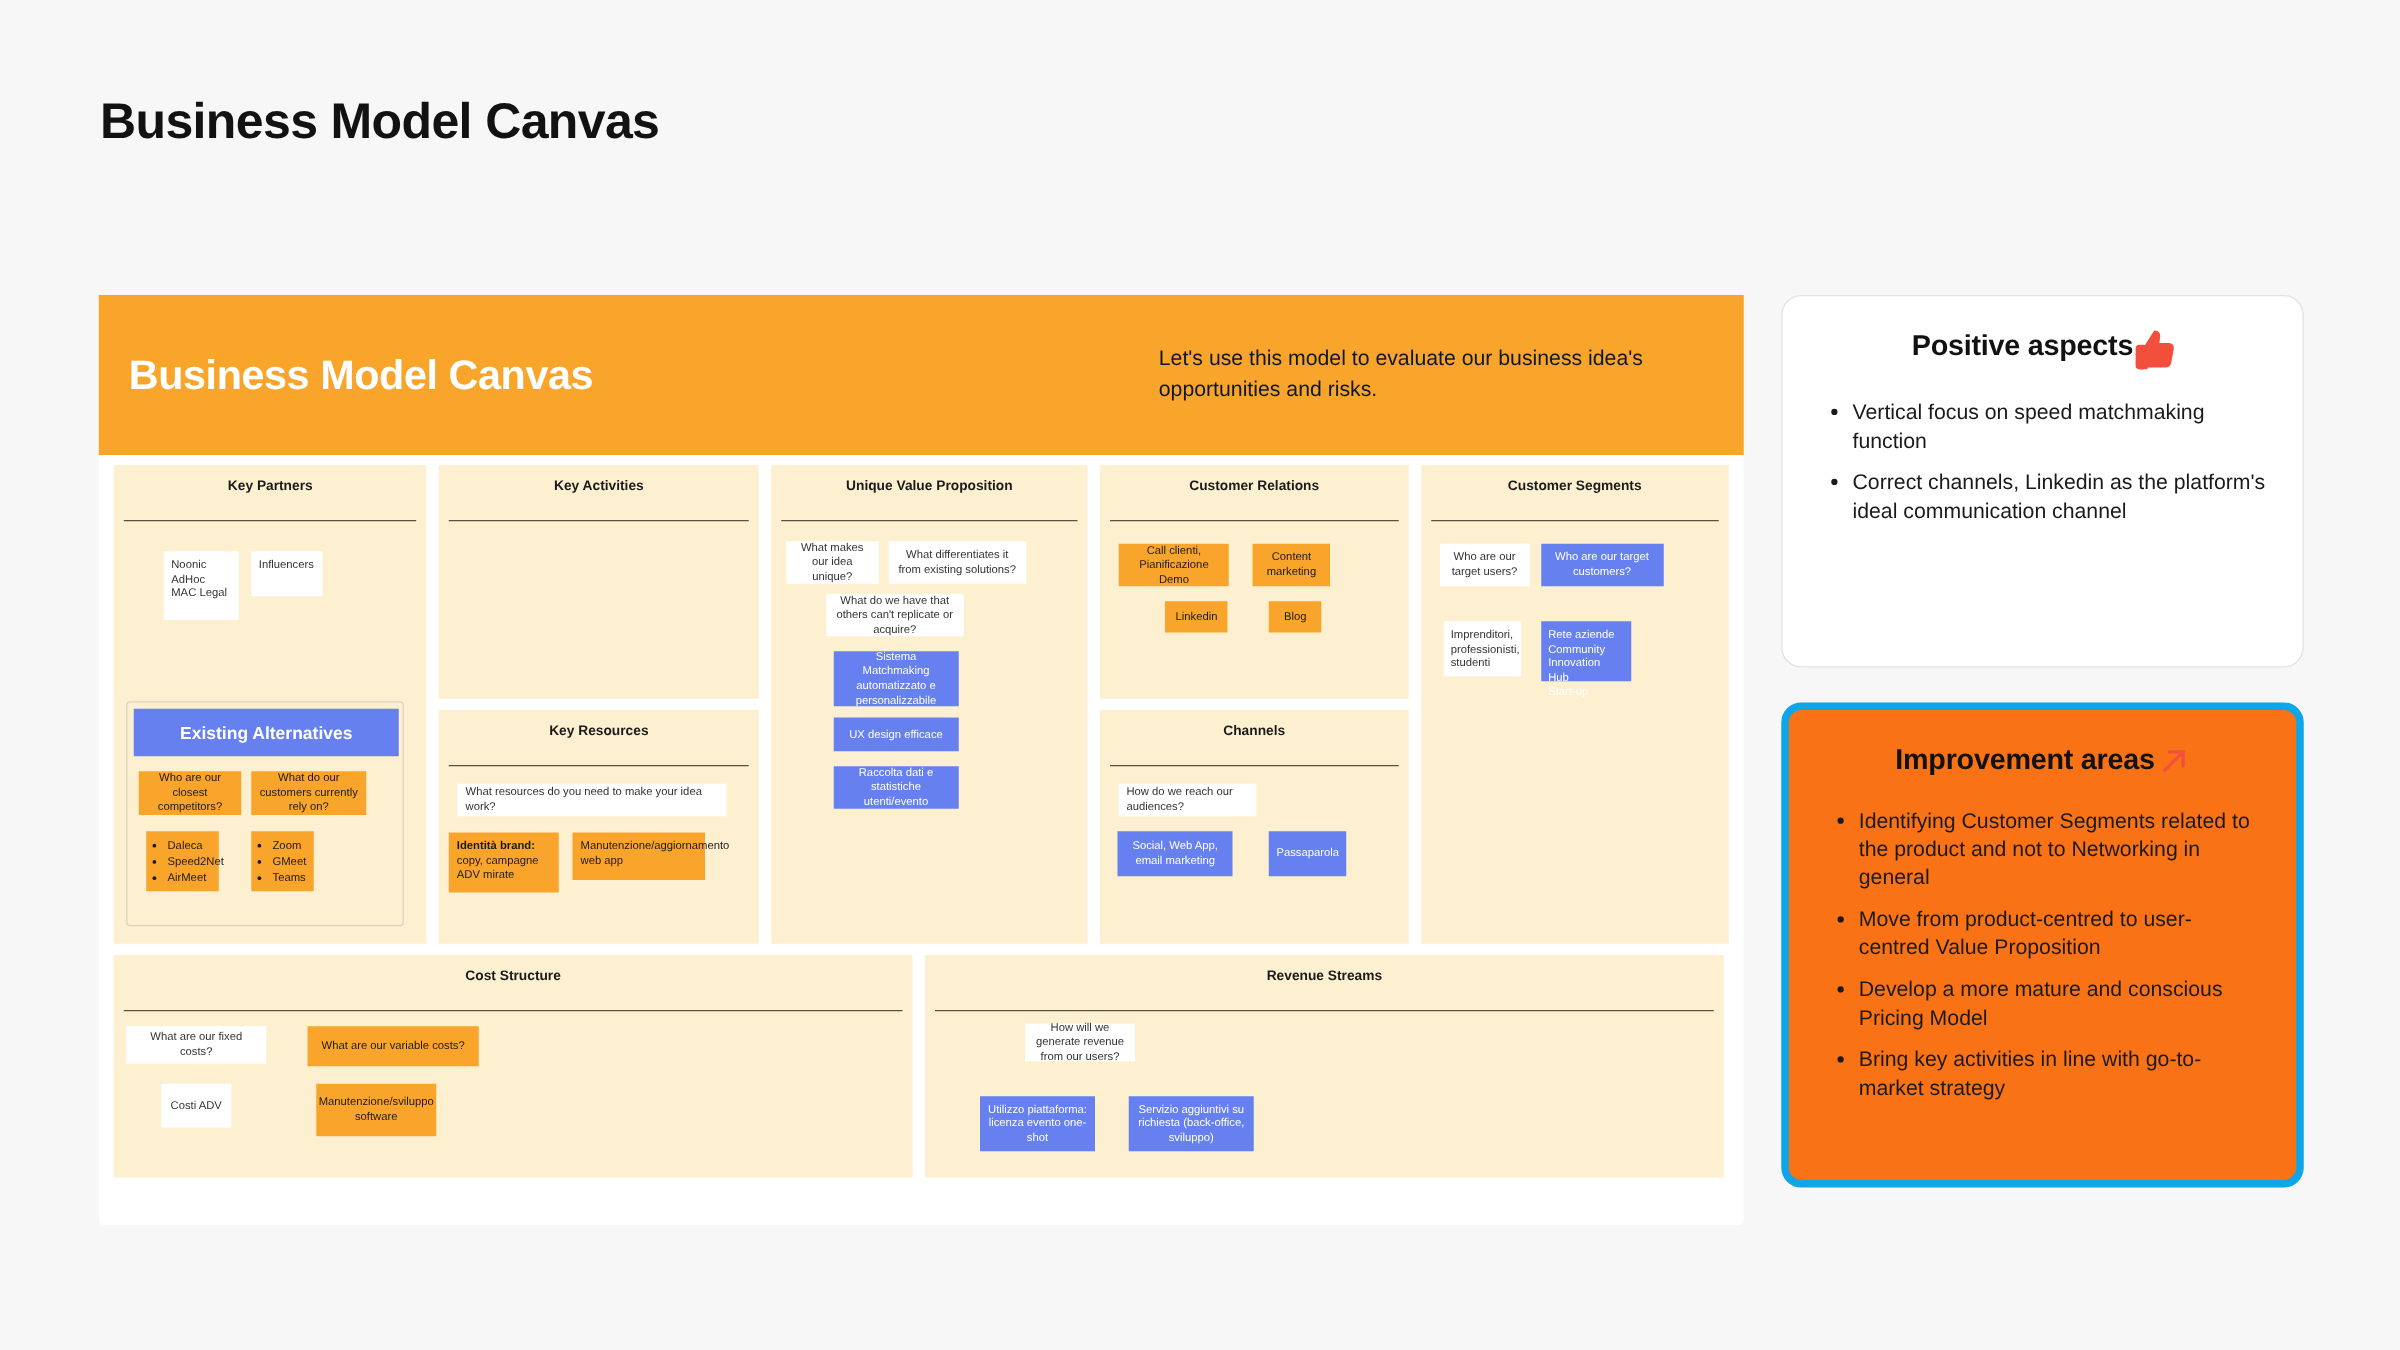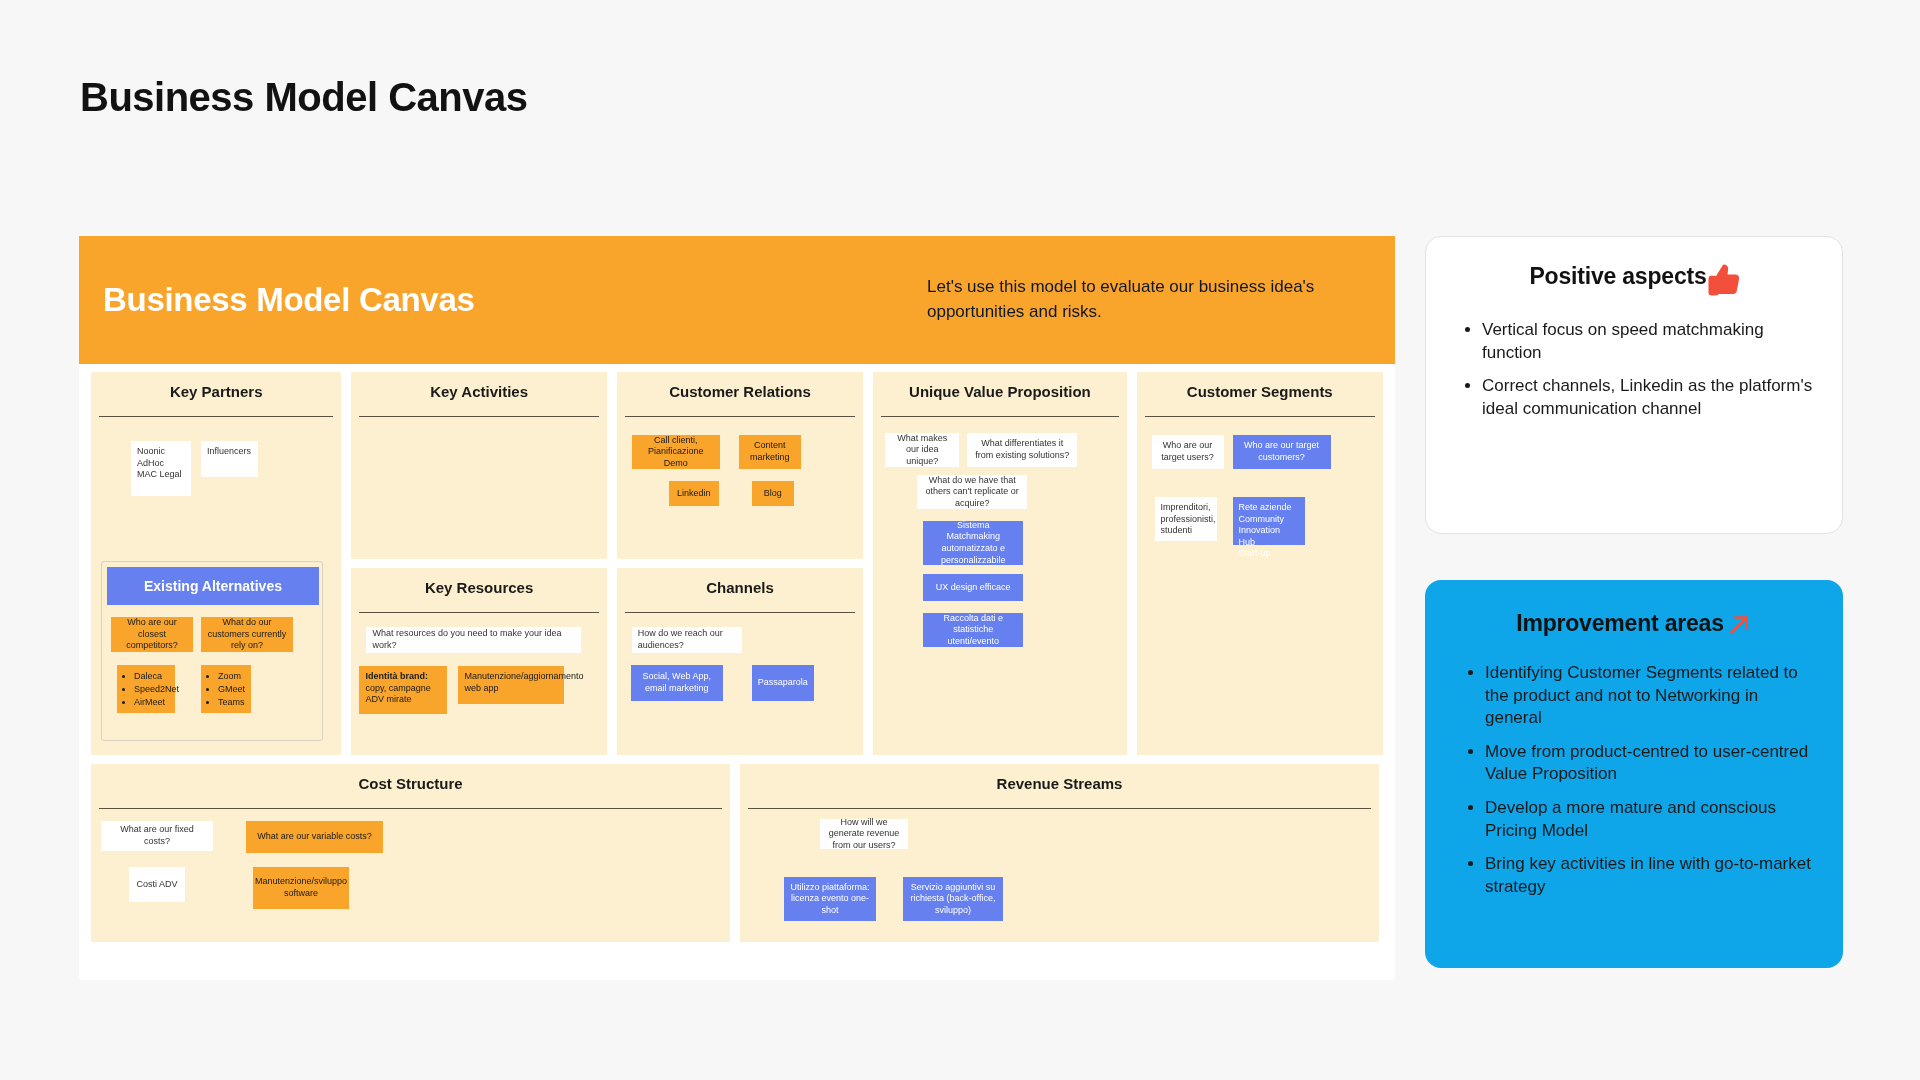--- a/index.html
+++ b/index.html
@@ -47,21 +47,21 @@
   .col-uvp { width: 255px; }
   .col-cr { width: 248px; }
   .col-cs { width: 248px; }
 
   .block {
     background: #fdf0d0;
     position: relative;
     padding: 0;
   }
   .block-title {
-    text-align: center; font-size: 15px; font-weight: 700; color: #1a1a1a;
+    text-align: center; font-size: 11px; font-weight: 700; color: #1a1a1a;
     padding-top: 11px; height: 44px;
   }
   .block-rule {
     border-top: 1.5px solid #5a5140; margin: 0 8px;
   }
   .block-body { position: relative; }
 
   
   .note {
     position: absolute;
@@ -98,21 +98,21 @@
   
   .panel {
     position: absolute; left: 1425px; width: 418px;
     border-radius: 16px; padding: 26px 28px 26px 30px;
   }
   .panel-positive {
     top: 236px; background: #ffffff; border: 1.5px solid #e2e2e2;
     min-height: 298px;
   }
   .panel-improve {
-    top: 580px; background: #0ea5e9; border: 4px solid #0ea5e9;
+    top: 562px; background: #f97316; border: 6px solid #0ea5e9;
     min-height: 388px;
   }
   .panel-head { display: flex; align-items: flex-start; justify-content: center; }
   .panel-title { font-size: 23px; font-weight: 700; color: #121212; letter-spacing: -0.2px; }
   .panel-list { margin-top: 22px; padding-left: 26px; }
   .panel-list li {
     font-size: 17px; line-height: 1.33; color: #1a1a1a; margin-bottom: 11px;
     list-style: disc;
   }
   .icon-thumb { width: 34px; height: 34px; color: #f2503c; }
@@ -187,54 +187,54 @@
             <div class="note note-white left" style="left:15px; top:14px; width:215px; height:26px;">What resources do you need to make your idea work?</div>
             <div class="note note-orange left top" style="left:8px; top:53px; width:88px; height:48px; display:block;">
               <b>Identità brand:</b>
               <span>copy, campagne ADV mirate</span>
             </div>
             <div class="note note-orange left top" style="left:107px; top:53px; width:106px; height:38px;">Manutenzione/aggiornamento web app</div>
           </div>
         </div>
       </div>
 
-      <div class="col col-cr">
-        <div class="block" style="height:187px;">
-          <div class="block-title">Customer Relations</div>
-          <div class="block-rule"></div>
-          <div class="block-body" style="height:142px;">
-            <div class="note note-orange" style="left:15px; top:18px; width:88px; height:34px;">Call clienti, Pianificazione Demo</div>
-            <div class="note note-orange" style="left:122px; top:18px; width:62px; height:34px;">Content marketing</div>
-            <div class="note note-orange" style="left:52px; top:64px; width:50px; height:25px;">Linkedin</div>
-            <div class="note note-orange" style="left:135px; top:64px; width:42px; height:25px;">Blog</div>
-          </div>
-        </div>
-
-        <div class="block" style="height:187px;">
-          <div class="block-title">Channels</div>
-          <div class="block-rule"></div>
-          <div class="block-body" style="height:142px;">
-            <div class="note note-white left" style="left:15px; top:14px; width:110px; height:26px;">How do we reach our audiences?</div>
-            <div class="note note-blue" style="left:14px; top:52px; width:92px; height:36px;">Social, Web App, email marketing</div>
-            <div class="note note-blue" style="left:135px; top:52px; width:62px; height:36px;">Passaparola</div>
-          </div>
-        </div>
-      </div>
-
       <div class="col col-uvp">
         <div class="block" style="height:383px;">
           <div class="block-title">Unique Value Proposition</div>
           <div class="block-rule"></div>
           <div class="block-body" style="height:338px;">
             <div class="note note-white" style="left:12px; top:16px; width:74px; height:34px;">What makes our idea unique?</div>
             <div class="note note-white" style="left:94px; top:16px; width:110px; height:34px;">What differentiates it from existing solutions?</div>
             <div class="note note-white" style="left:44px; top:58px; width:110px; height:34px;">What do we have that others can't replicate or acquire?</div>
             <div class="note note-blue" style="left:50px; top:104px; width:100px; height:44px;">Sistema Matchmaking automatizzato e personalizzabile</div>
             <div class="note note-blue" style="left:50px; top:157px; width:100px; height:27px;">UX design efficace</div>
             <div class="note note-blue" style="left:50px; top:196px; width:100px; height:34px;">Raccolta dati e statistiche utenti/evento</div>
+          </div>
+        </div>
+      </div>
+
+      <div class="col col-cr">
+        <div class="block" style="height:187px;">
+          <div class="block-title">Customer Relations</div>
+          <div class="block-rule"></div>
+          <div class="block-body" style="height:142px;">
+            <div class="note note-orange" style="left:15px; top:18px; width:88px; height:34px;">Call clienti, Pianificazione Demo</div>
+            <div class="note note-orange" style="left:122px; top:18px; width:62px; height:34px;">Content marketing</div>
+            <div class="note note-orange" style="left:52px; top:64px; width:50px; height:25px;">Linkedin</div>
+            <div class="note note-orange" style="left:135px; top:64px; width:42px; height:25px;">Blog</div>
+          </div>
+        </div>
+
+        <div class="block" style="height:187px;">
+          <div class="block-title">Channels</div>
+          <div class="block-rule"></div>
+          <div class="block-body" style="height:142px;">
+            <div class="note note-white left" style="left:15px; top:14px; width:110px; height:26px;">How do we reach our audiences?</div>
+            <div class="note note-blue" style="left:14px; top:52px; width:92px; height:36px;">Social, Web App, email marketing</div>
+            <div class="note note-blue" style="left:135px; top:52px; width:62px; height:36px;">Passaparola</div>
           </div>
         </div>
       </div>
 
       <div class="col col-cs">
         <div class="block" style="height:383px;">
           <div class="block-title">Customer Segments</div>
           <div class="block-rule"></div>
           <div class="block-body" style="height:338px;">
             <div class="note note-white" style="left:15px; top:18px; width:72px; height:34px;">Who are our target users?</div>

